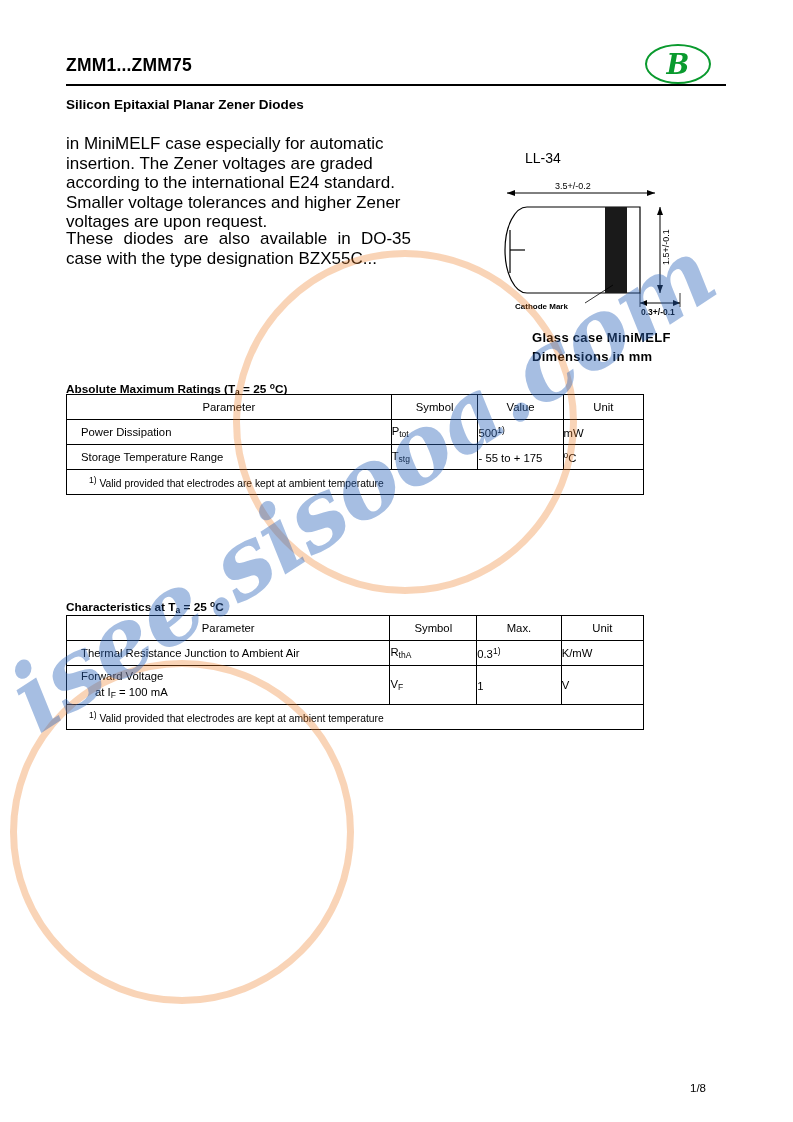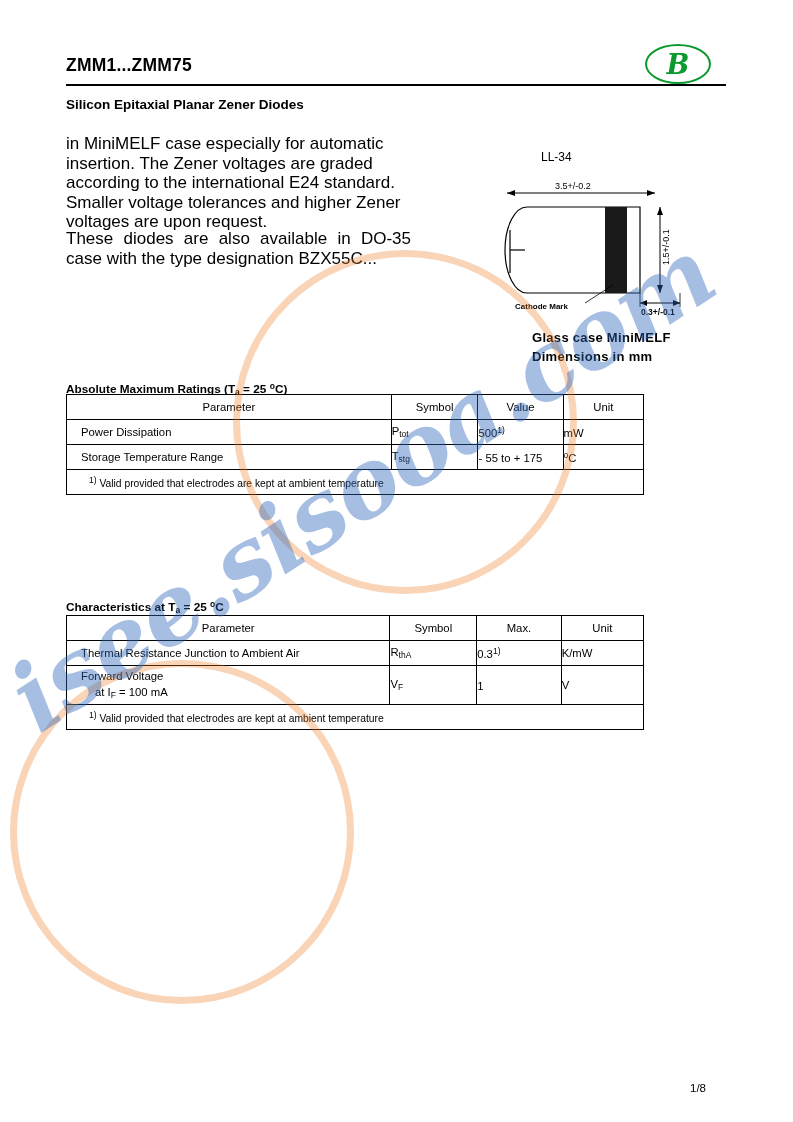--- a/index.html
+++ b/index.html
@@ -119,22 +119,21 @@
     position: absolute;
     left: 455px;
     top: 125px;
     width: 280px;
     height: 245px;
   }
   .pkg-ll34 {
     position: absolute;
     left: 70px;
     top: 25px;
-    font-size: 12px;
-    margin-left: 16px;
+    font-size: 14px;
   }
   .pkg-caption1, .pkg-caption2 {
     position: absolute;
     left: 77px;
     font-size: 13px;
     font-weight: bold;
     letter-spacing: 0.3px;
     color: #000000;
   }
   .pkg-caption1 { top: 205px; }

